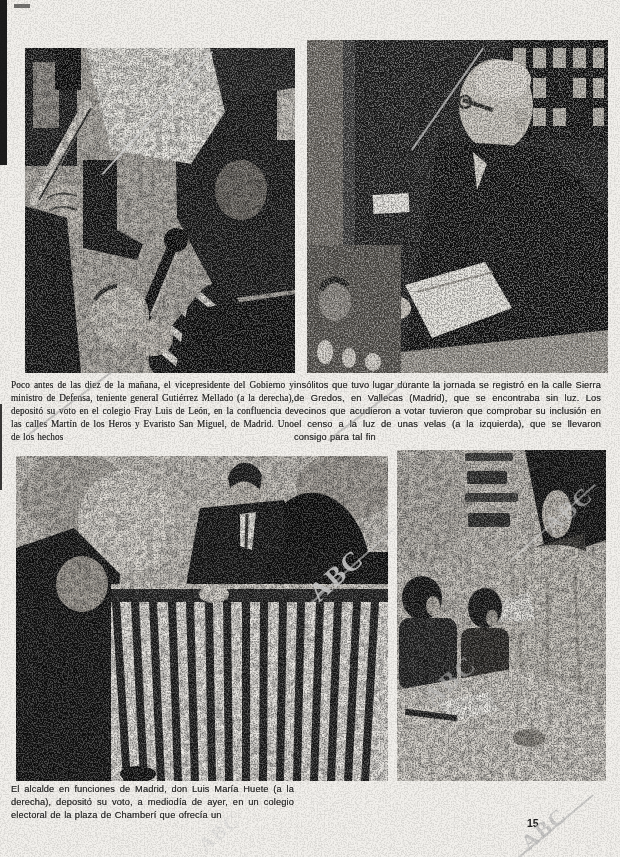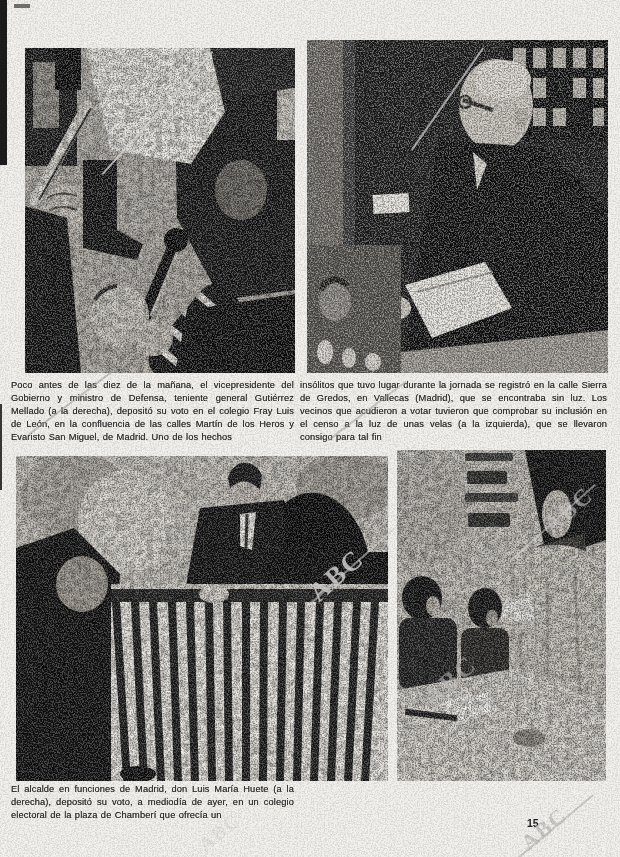--- a/index.html
+++ b/index.html
@@ -11,21 +11,21 @@
   .photo{position:absolute;margin:0;padding:0;line-height:0;}
   .photo svg{display:block;}
   .caption{position:absolute;display:flex;}
   .caption p{
     margin:0;font-size:9.3px;line-height:12.9px;text-align:justify;
     color:#2e2e2e;letter-spacing:0.1px;word-spacing:0.6px;
     text-shadow:0 0 0.35px rgba(20,20,20,0.6);
     font-family:"Liberation Sans",sans-serif;
   }
   .cap-top{left:11px;top:379px;width:597px;}
-  .cap-top .colL{width:283px;margin-right:6px;}
+  .cap-top .colL{width:283px;margin-right:0;font-family:Liberation Serif, serif;}
   .cap-top .colR{width:307px;}
   .cap-bottom{left:11px;top:783px;width:597px;}
   .cap-bottom .colL{width:283px;margin-right:7px;}
   .cap-bottom .colR{width:305px;}
   .page-number{
     position:absolute;left:527px;top:817px;font-size:10.5px;font-weight:bold;
     color:#1d1d1d;font-family:"Liberation Sans",sans-serif;text-align:center;
   }
   .artifact{position:absolute;background:#0b0b0b;}
   .bar1{left:0;top:0;width:7px;height:165px;opacity:.92;}

